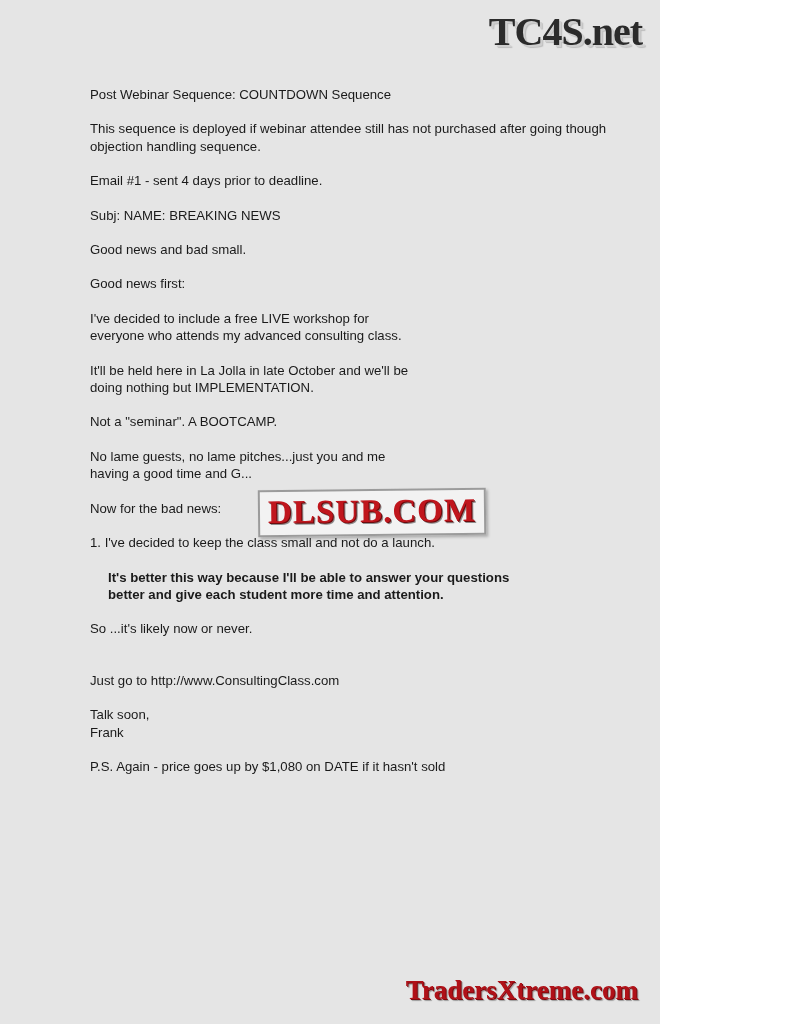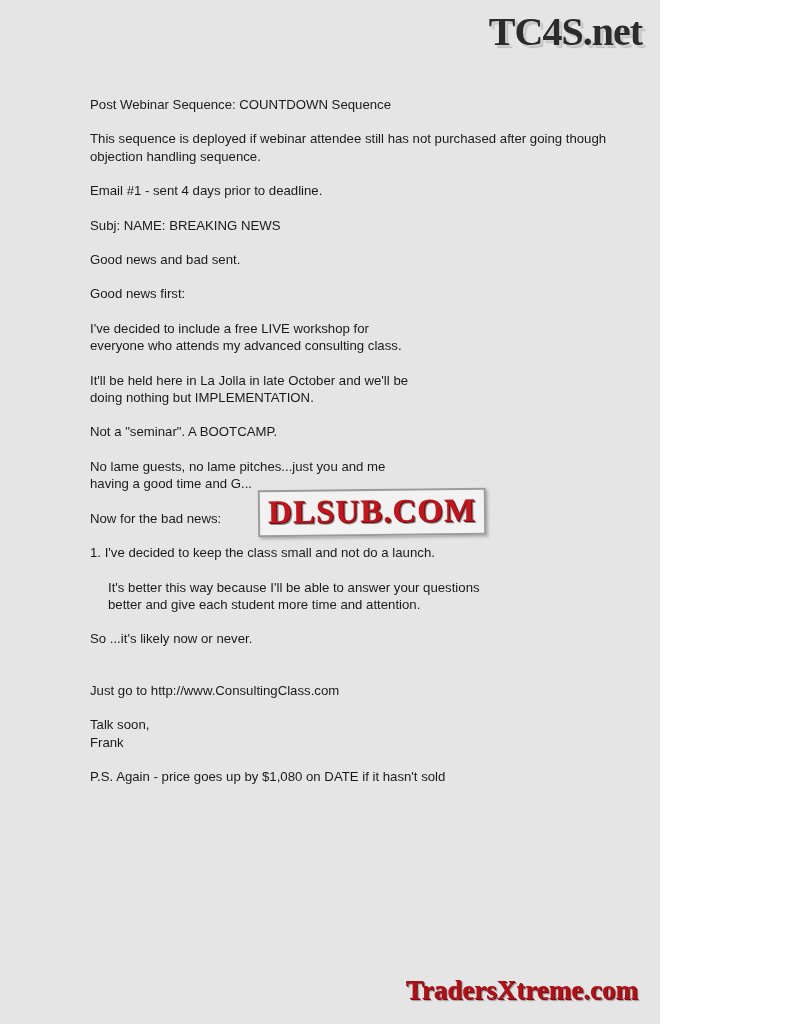--- a/index.html
+++ b/index.html
@@ -65,51 +65,52 @@
     text-shadow: 1px 1px 0 #6e0a0d, 2px 2px 0 #8d8d8d;
     box-shadow: 2px 2px 3px rgba(0,0,0,0.25);
     white-space: nowrap;
     transform: rotate(-0.6deg);
   }
 
   
   .doc {
     position: absolute;
     left: 90px;
-    top: 96px;
+    top: 86px;
     width: 600px;
     font-size: 13.2px;
     line-height: 17.4px;
     color: #1a1a1a;
   }
   .para {
     margin: 0 0 17px 0;
     white-space: pre-line;
   }
   .para.indent {
     padding-left: 18px;
+    font-weight: bold;
   }
   .para.gap-big {
     margin-bottom: 34px;
   }
 </style>
 </head>
 <body>
 
 <div class="page">
 
   <div class="brand-top">TC4S.net</div>
 
   <div class="doc">
     <p class="para">Post Webinar Sequence: COUNTDOWN Sequence</p>
     <p class="para">This sequence is deployed if webinar attendee still has not purchased after going though
 objection handling sequence.</p>
     <p class="para">Email #1 - sent 4 days prior to deadline.</p>
     <p class="para">Subj: NAME: BREAKING NEWS</p>
-    <p class="para">Good news and bad sent.</p>
+    <p class="para">Good news and bad small.</p>
     <p class="para">Good news first:</p>
     <p class="para">I've decided to include a free LIVE workshop for
 everyone who attends my advanced consulting class.</p>
     <p class="para">It'll be held here in La Jolla in late October and we'll be
 doing nothing but IMPLEMENTATION.</p>
     <p class="para">Not a "seminar". A BOOTCAMP.</p>
     <p class="para">No lame guests, no lame pitches...just you and me
 having a good time and G...</p>
     <p class="para">Now for the bad news:</p>
     <p class="para">1. I've decided to keep the class small and not do a launch.</p>

